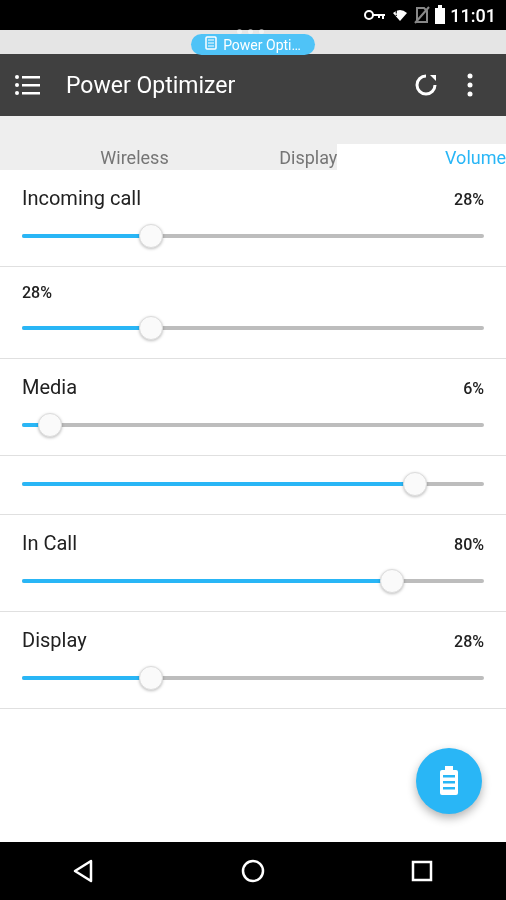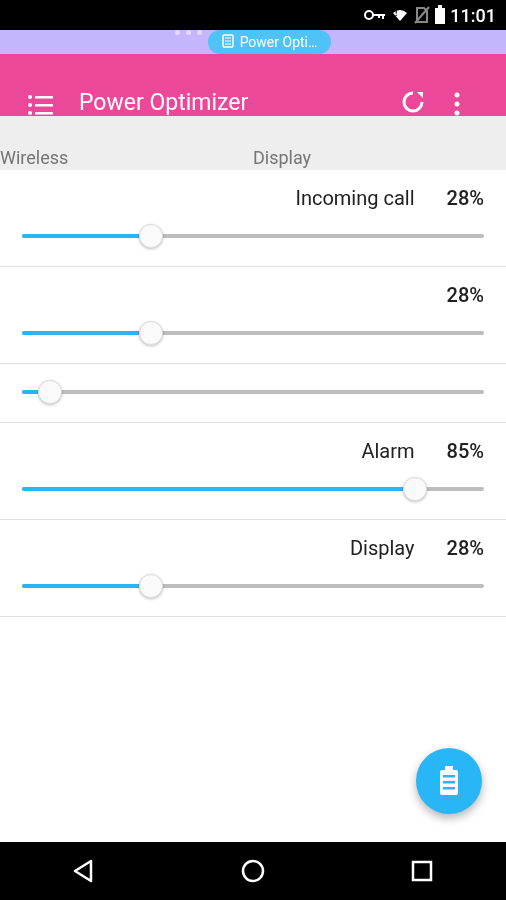--- a/index.html
+++ b/index.html
@@ -3,42 +3,42 @@
 <meta charset="utf-8">
 <style>
 * { margin: 0; padding: 0; box-sizing: border-box; font-family: Roboto, Arial, sans-serif; }
 body { width: 506px; height: 900px; background: #fff; position: relative; overflow: hidden; }
 
 
 .status-bar { height: 30px; background: #000; display: flex; align-items: center; justify-content: flex-end; padding: 0 10px; color: #fff; font-size: 18px; font-weight: 500; gap: 4px; }
 .status-bar .icon { display: inline-flex; align-items: center; }
 
 
-.recent-pill-bar { height: 24px; background: #c4b5fd; display: flex; justify-content: center; }
+.recent-pill-bar { height: 24px; background: #e5e5e5; display: flex; align-items: center; justify-content: center; flex-direction: column; }
 .recent-pill { background: #4fc3f7; border-radius: 12px; padding: 2px 14px; display: flex; align-items: center; gap: 6px; color: #fff; font-size: 14px; }
 .recent-dots { display: flex; gap: 6px; margin-right: 6px; }
 .recent-dots span { width: 5px; height: 5px; border-radius: 50%; background: rgba(255,255,255,0.5); }
 
 
-.app-bar { height: 62px; background: #ec4899; display: flex; align-items: flex-end; padding: 0 27px; color: #fff; }
+.app-bar { height: 62px; background: #404040; display: flex; align-items: center; padding: 0 14px; color: #fff; }
 .app-bar .menu-btn { width: 34px; display: flex; align-items: center; }
 .app-bar .title { flex: 1; font-size: 23px; font-weight: 400; margin-left: 18px; }
 .app-bar .action { width: 44px; display: flex; align-items: center; justify-content: center; }
 
 
 .tabs { height: 54px; background: #eeeeee; display: flex; }
-.tab { flex: 1; display: flex; align-items: center; justify-content: flex-start; font-size: 18px; color: #757575; background: #eeeeee; position: relative; margin-top: 28px; }
+.tab { flex: 1; display: flex; align-items: center; justify-content: flex-end; font-size: 18px; color: #757575; background: #eeeeee; position: relative; margin-top: 28px; }
 .tab.active { background: #fff; color: #29b6f6; }
 
 
 .content { background: #fff; }
 .slider-row { padding: 16px 22px 18px 22px; border-bottom: 1px solid #e0e0e0; }
-.slider-row .row-head { display: flex; justify-content: flex-end; align-items: baseline; margin-bottom: 14px; }
+.slider-row .row-head { display: flex; justify-content: space-between; align-items: baseline; margin-bottom: 14px; gap: 44px; }
 .slider-row .label { font-size: 20px; color: #212121; }
-.slider-row .value { font-size: 20px; color: #212121; font-weight: 500; margin-left: 32px; }
+.slider-row .value { font-size: 16px; color: #212121; font-weight: 500; }
 .slider { position: relative; height: 24px; display: flex; align-items: center; }
 .track { position: absolute; left: 0; right: 0; height: 4px; background: #bdbdbd; border-radius: 2px; }
 .fill { position: absolute; left: 0; height: 4px; background: #29b6f6; border-radius: 2px; }
 .thumb { position: absolute; width: 24px; height: 24px; background: #fafafa; border: 1px solid #ddd; border-radius: 50%; transform: translateX(-50%); box-shadow: 0 1px 3px rgba(0,0,0,0.25); }
 
 
 .fab { position: absolute; right: 24px; bottom: 86px; width: 66px; height: 66px; border-radius: 50%; background: #29b6f6; display: flex; align-items: center; justify-content: center; box-shadow: 0 4px 10px rgba(0,0,0,0.3); }
 
 
 .nav-bar { position: absolute; bottom: 0; left: 0; right: 0; height: 58px; background: #000; display: flex; align-items: center; justify-content: space-around; }
@@ -121,20 +121,23 @@
   </div>
 </div>
 
 <div class="tabs">
   <div class="tab">
       <span>Wireless</span>
     </div>
   <div class="tab">
       <span>Display</span>
     </div>
+  <div class="tab active">
+      <span>Volume</span>
+    </div>
 </div>
 
 <div class="content" id="sliders">
     <div class="slider-row">
     <div class="row-head">
       <span class="label">Incoming call</span>
       <span class="value">28%</span>
     </div>
     <div class="slider">
       <div class="track"></div>
@@ -146,35 +149,46 @@
     <div class="row-head">
       <span class="value">28%</span>
     </div>
     <div class="slider">
       <div class="track"></div>
       <div class="fill" style="width:28%"></div>
       <div class="thumb" style="left:28%"></div>
     </div>
     </div>
     <div class="slider-row">
+    <div class="row-head">
+      <span class="label">Media</span>
+      <span class="value">6%</span>
+    </div>
     <div class="slider">
       <div class="track"></div>
       <div class="fill" style="width:6%"></div>
       <div class="thumb" style="left:6%"></div>
     </div>
     </div>
     <div class="slider-row">
-    <div class="row-head">
-      <span class="label">Alarm</span>
-      <span class="value">85%</span>
-    </div>
     <div class="slider">
       <div class="track"></div>
       <div class="fill" style="width:85%"></div>
       <div class="thumb" style="left:85%"></div>
+    </div>
+    </div>
+    <div class="slider-row">
+    <div class="row-head">
+      <span class="label">In Call</span>
+      <span class="value">80%</span>
+    </div>
+    <div class="slider">
+      <div class="track"></div>
+      <div class="fill" style="width:80%"></div>
+      <div class="thumb" style="left:80%"></div>
     </div>
     </div>
     <div class="slider-row">
     <div class="row-head">
       <span class="label">Display</span>
       <span class="value">28%</span>
     </div>
     <div class="slider">
       <div class="track"></div>
       <div class="fill" style="width:28%"></div>

